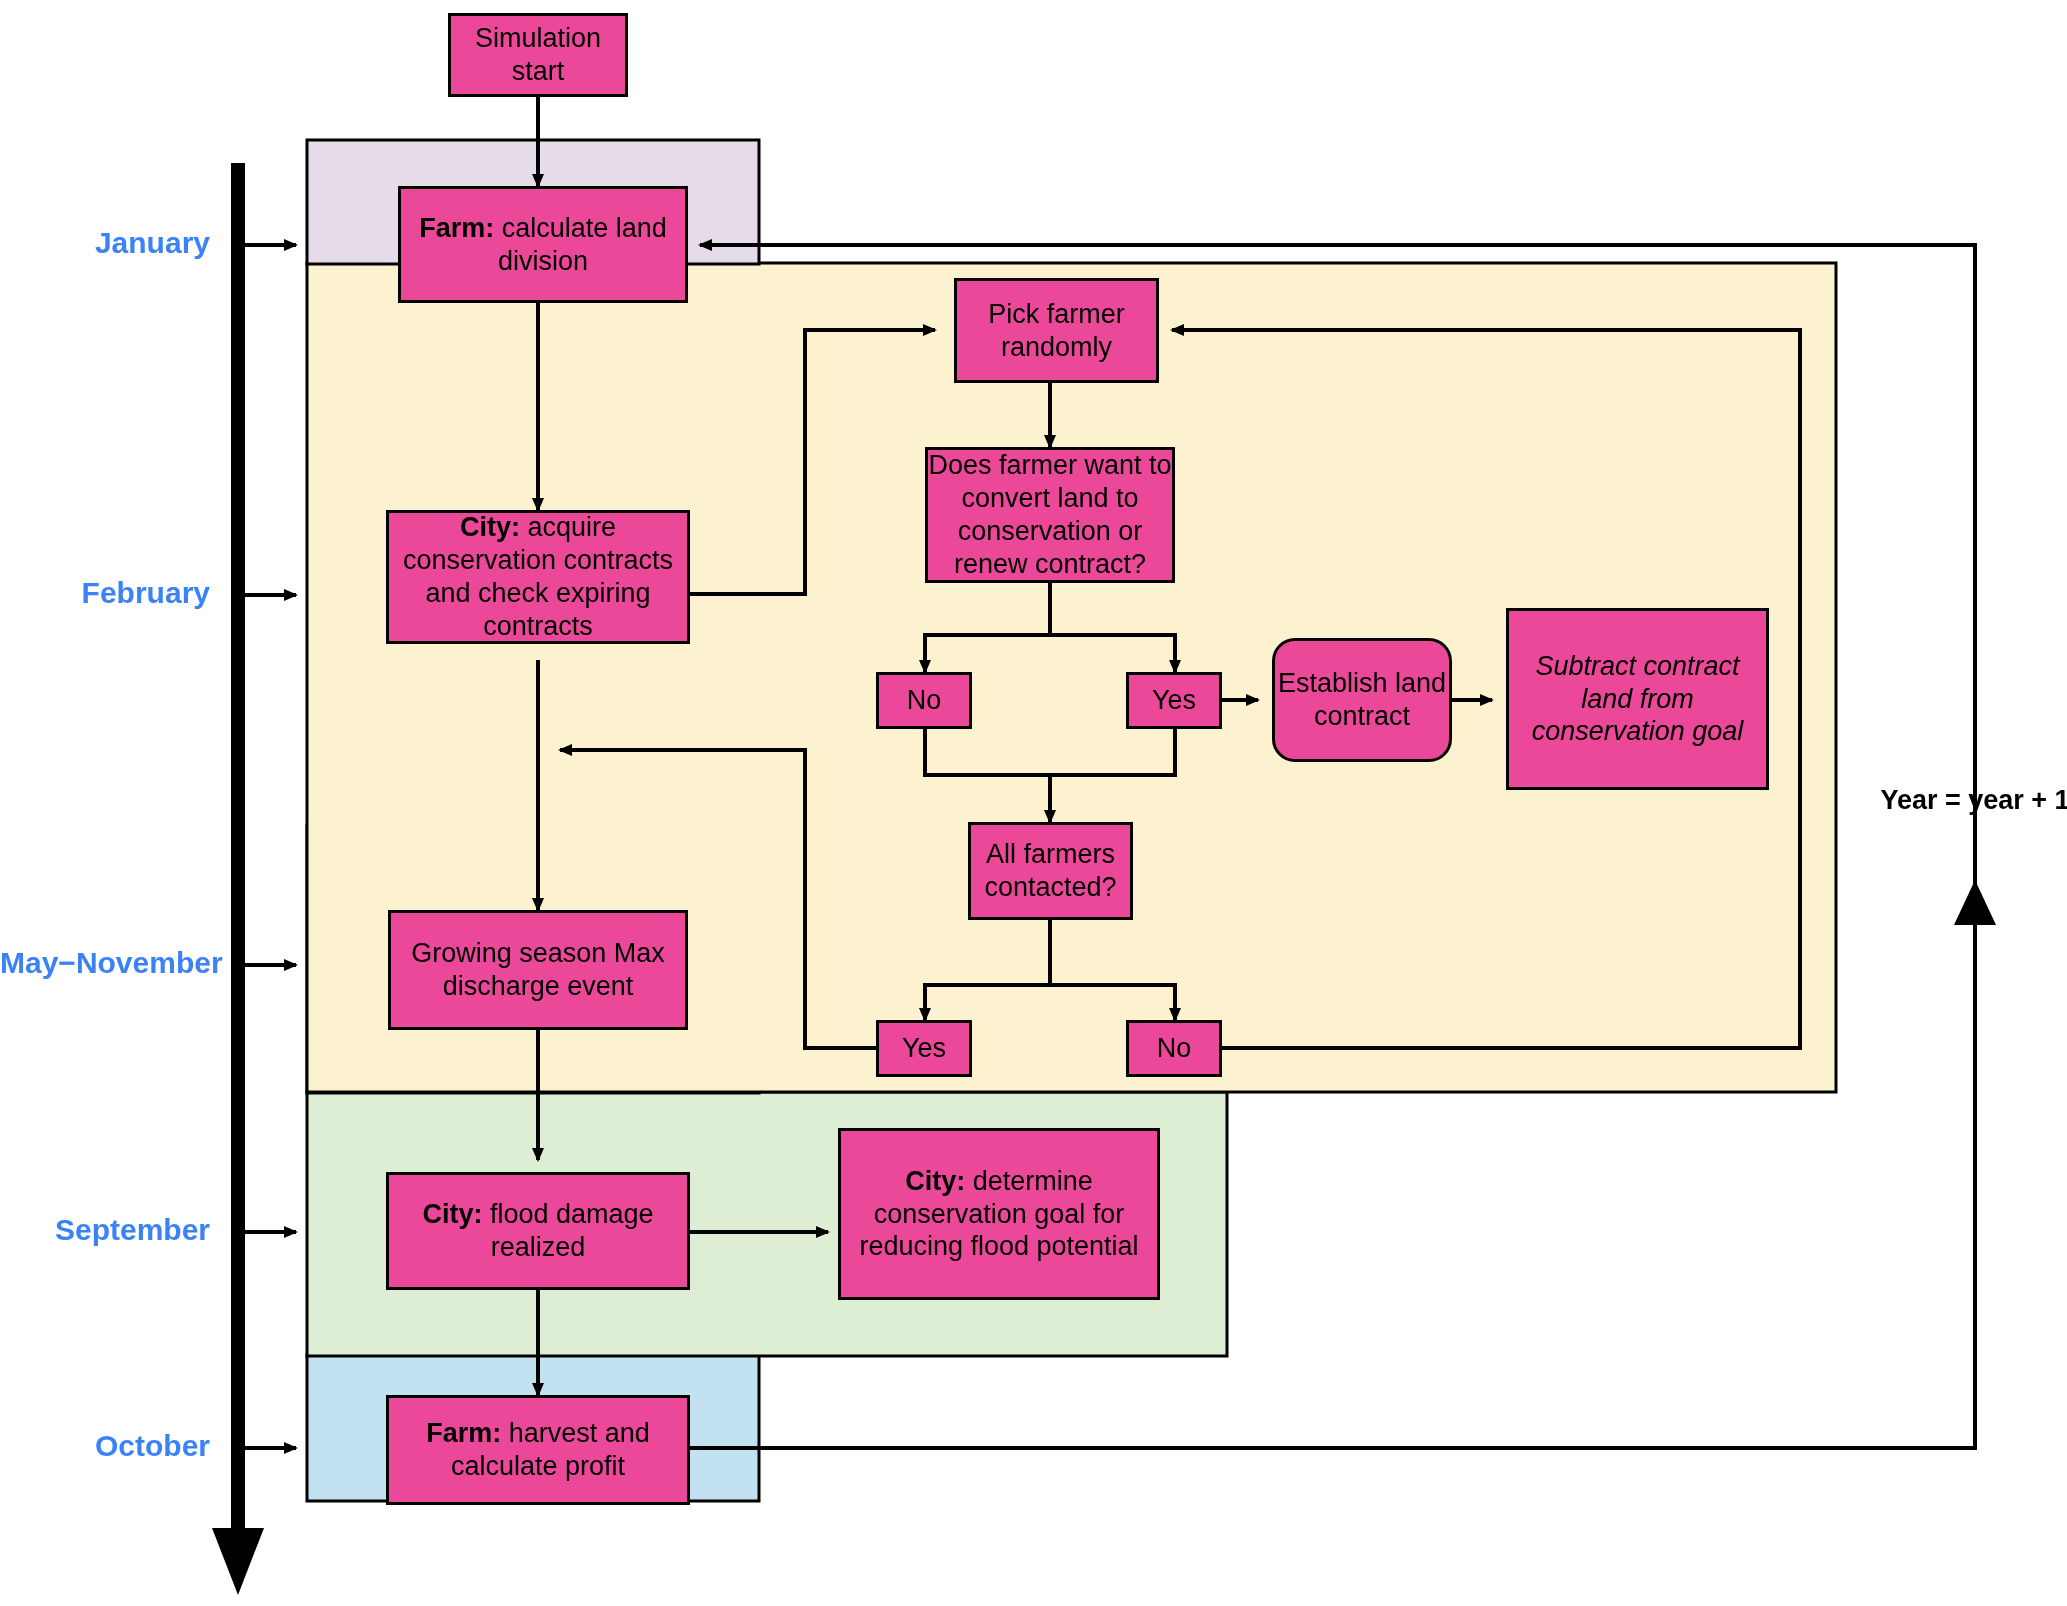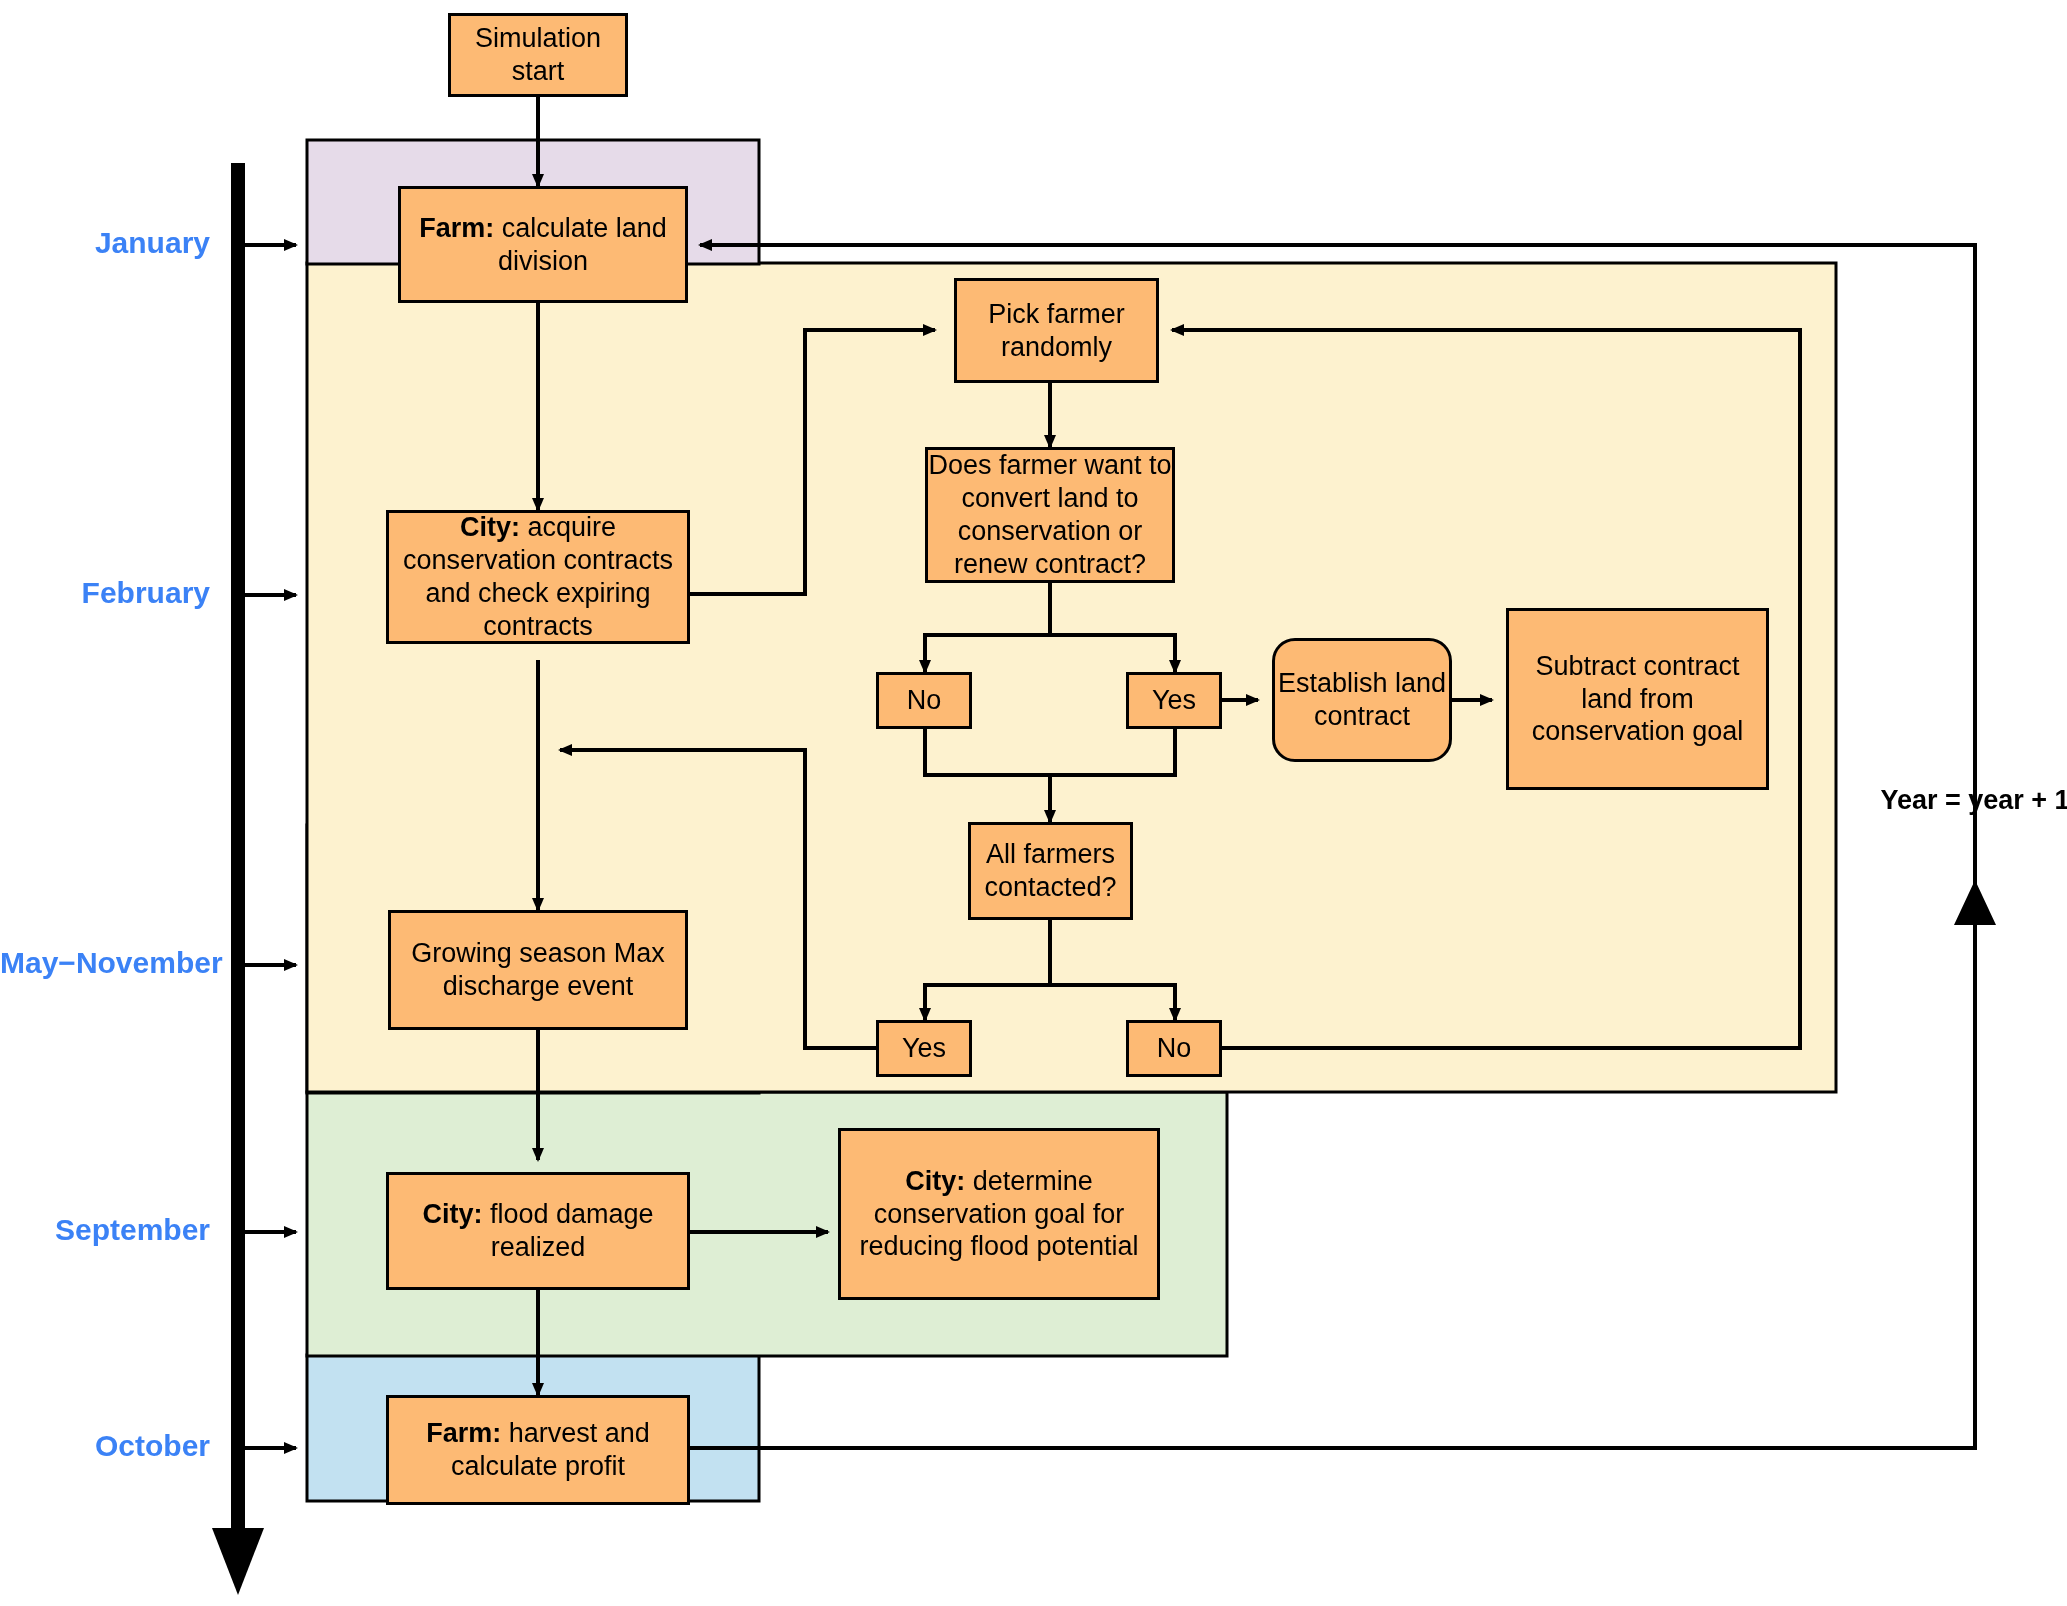--- a/index.html
+++ b/index.html
@@ -6,21 +6,21 @@
   body{
     width:2067px;height:1606px;position:relative;overflow:hidden;
     font-family:"Liberation Sans","DejaVu Sans",sans-serif;
   }
   #stage{position:absolute;left:0;top:0;width:2067px;height:1606px;}
   svg.layer{position:absolute;left:0;top:0;width:2067px;height:1606px;}
 
   
   .node{
     position:absolute;box-sizing:border-box;
-    background:#fdba74;border:3px solid #000000;
+    background:#ec4899;border:3px solid #000000;
     display:flex;align-items:center;justify-content:center;text-align:center;
     font-size:27px;line-height:1.22;color:#000;
     padding:4px 0;z-index:6;
   }
   .node .b{font-weight:bold;}
   .node.small{font-size:27px;}
 
   
   .mlabel{
     position:absolute;text-align:right;font-weight:bold;font-size:30px;
@@ -143,21 +143,21 @@
   </div>
 
   <div class="node small" style="left:1126px;top:672px;width:96px;height:57px;">
     <span>Yes</span>
   </div>
 
   <div class="node" style="left:1272px;top:638px;width:180px;height:124px;border-radius:23px;">
     <span>Establish land contract</span>
   </div>
 
-  <div class="node" style="left:1506px;top:608px;width:263px;height:182px;">
+  <div class="node" style="left:1506px;top:608px;width:263px;height:182px;font-style:italic;">
     <span>Subtract contract land from conservation goal</span>
   </div>
 
   <div class="node" style="left:968px;top:822px;width:165px;height:98px;">
     <span>All farmers contacted?</span>
   </div>
 
   <div class="node small" style="left:876px;top:1020px;width:96px;height:57px;">
     <span>Yes</span>
   </div>

